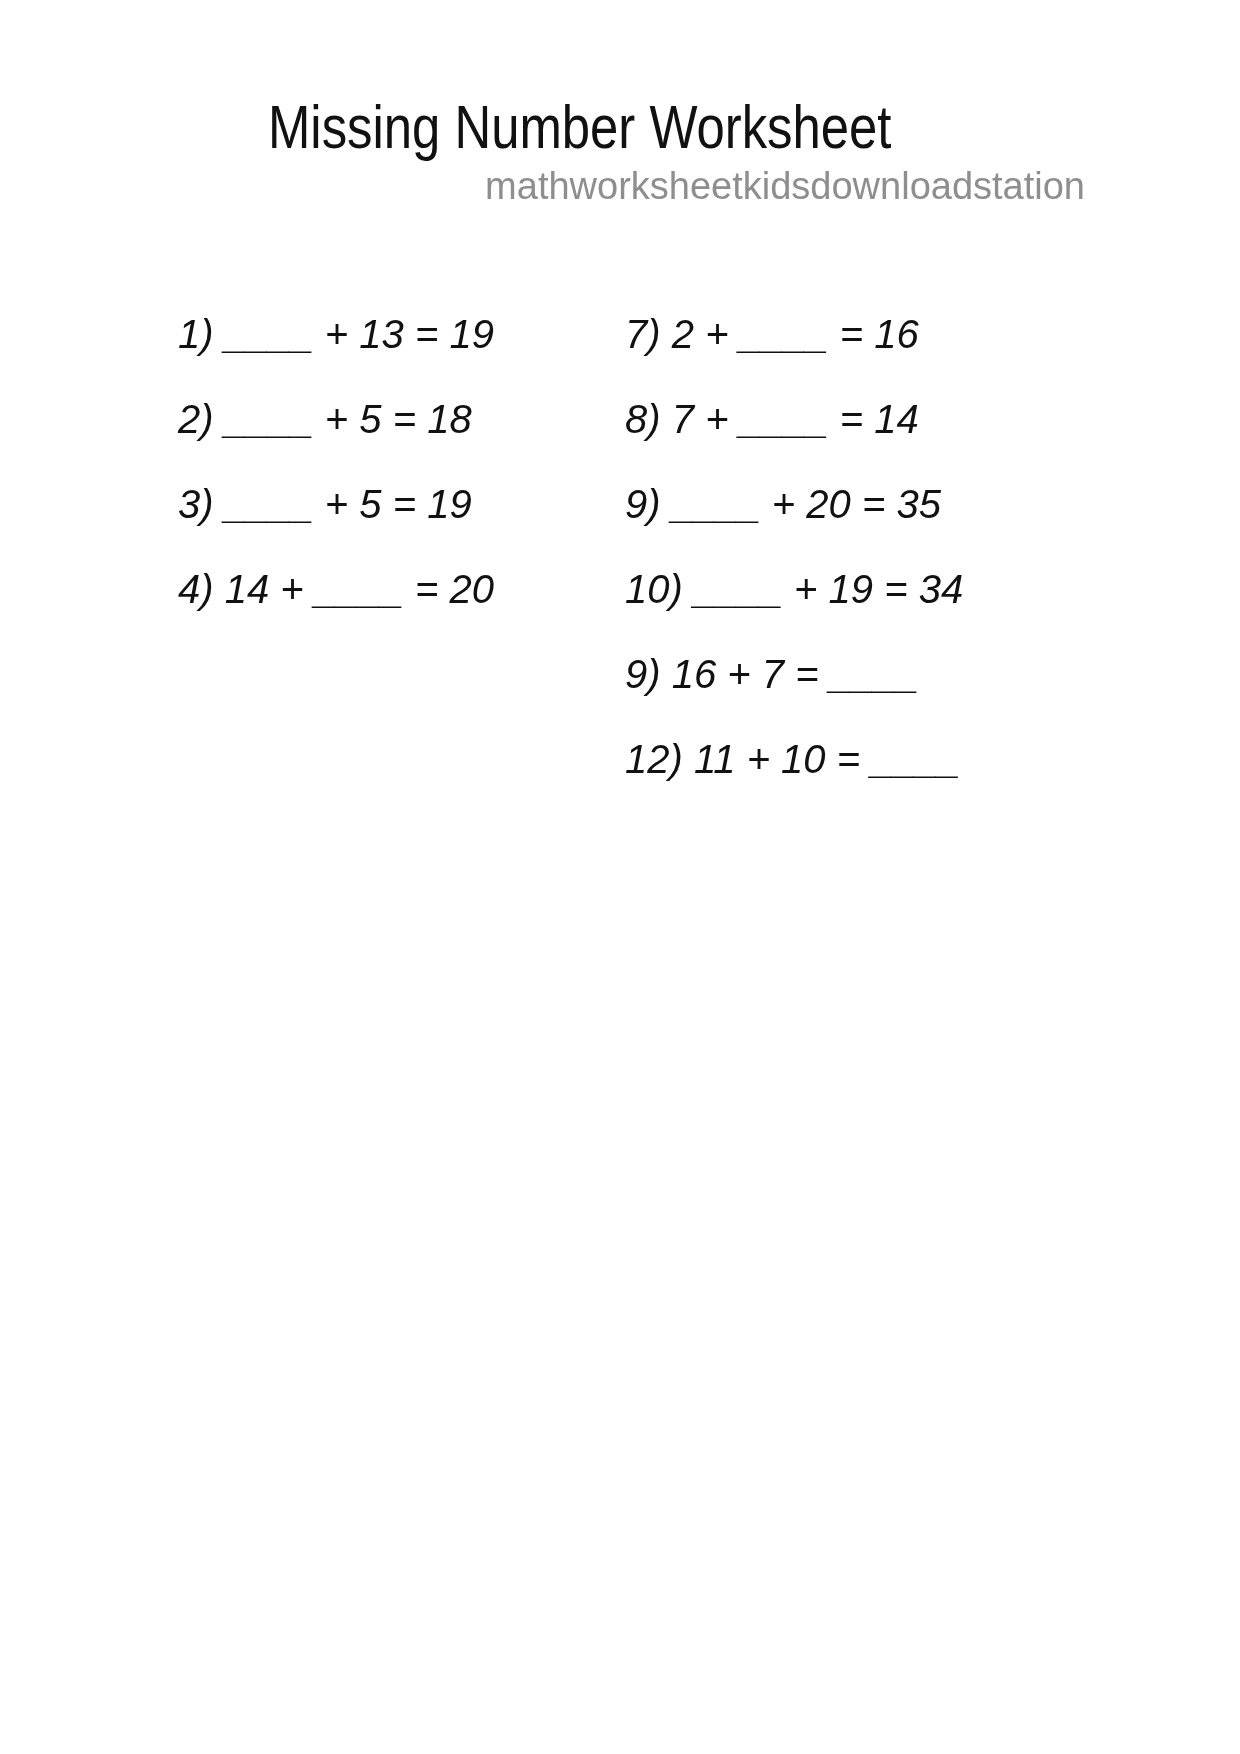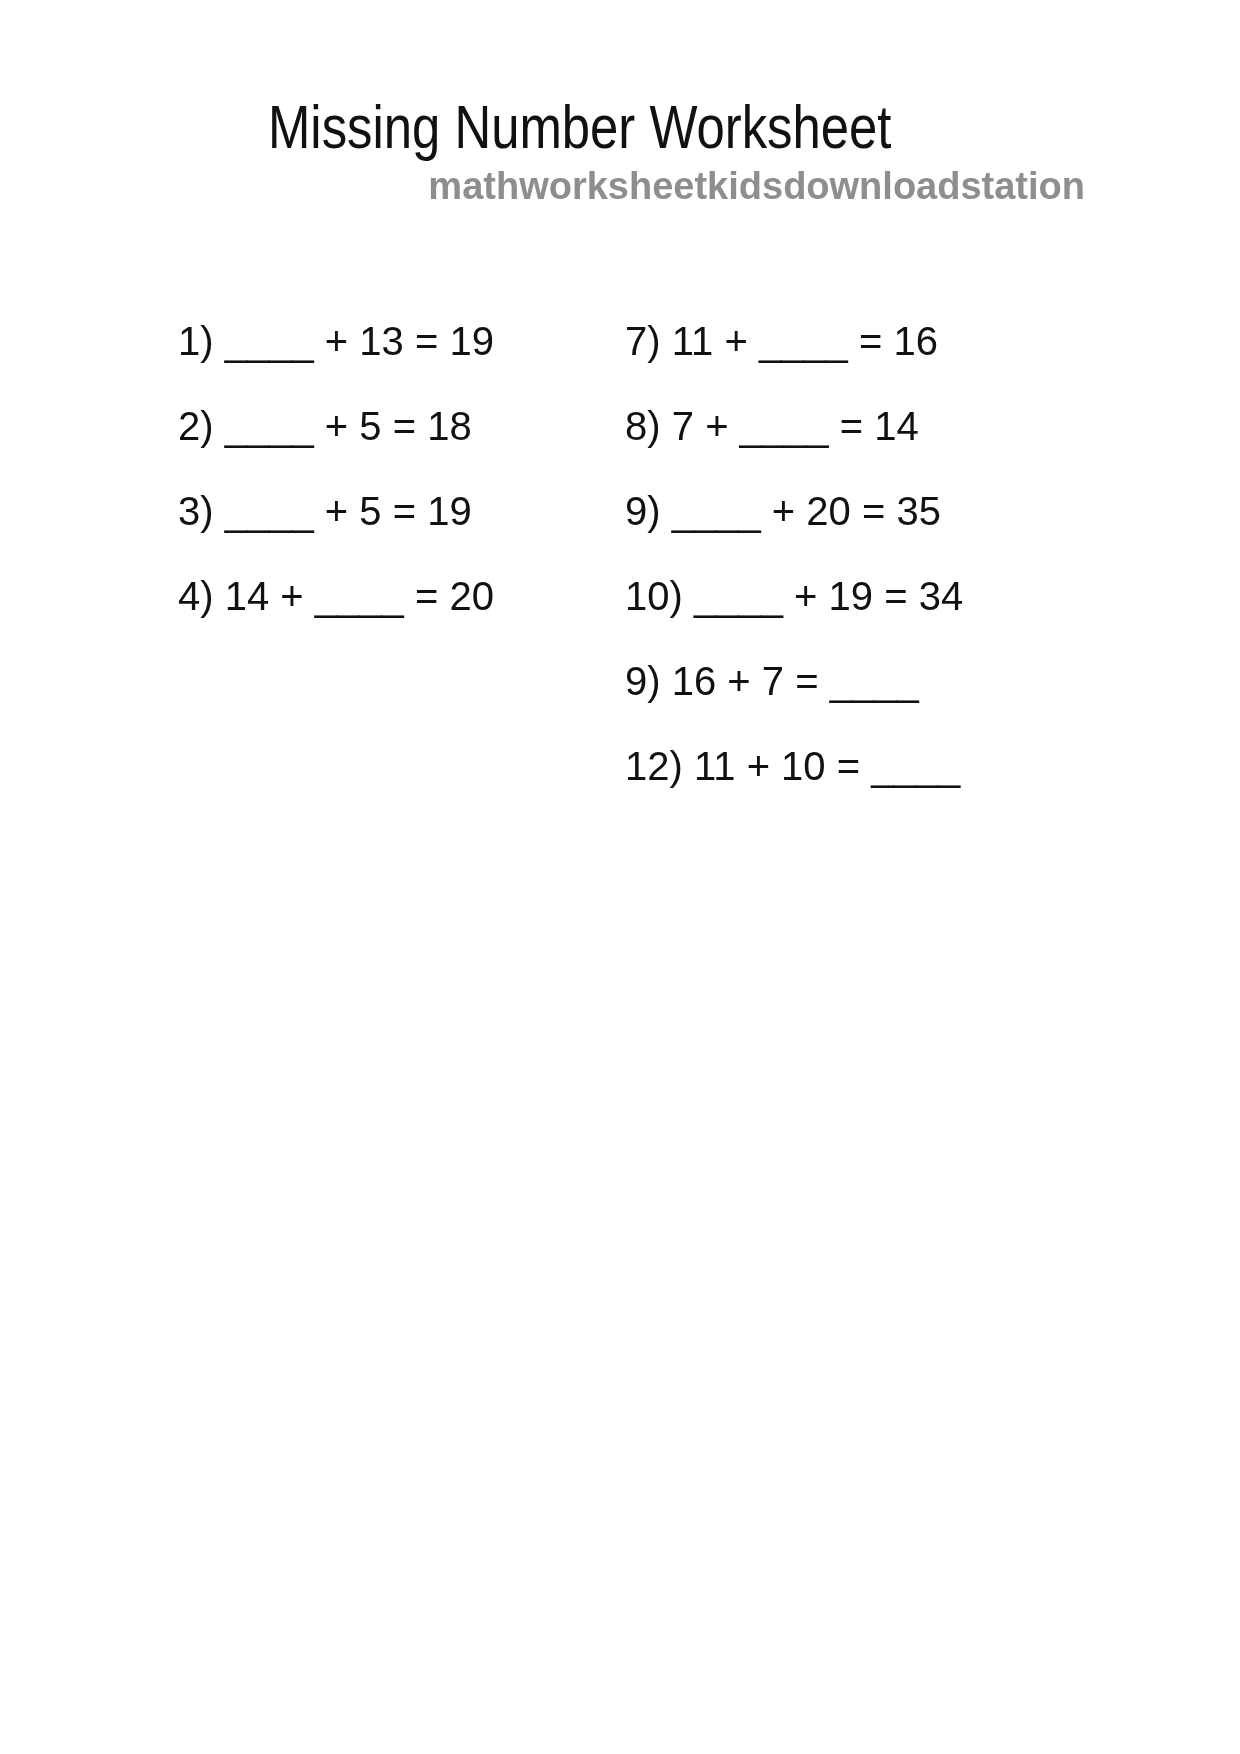--- a/index.html
+++ b/index.html
@@ -31,28 +31,28 @@
     letter-spacing: 0;
   }
   .watermark {
     position: absolute;
     top: 167px;
     right: 155px;
     font-size: 38px;
     line-height: 1;
     white-space: nowrap;
     color: var(--watermark, #8e8e8e);
-    font-weight: bold;
   }
   .problems {
     position: absolute;
     left: 178px;
-    top: 299px;
+    top: 292px;
     display: grid;
     grid-template-columns: 447px auto;
+    font-style: italic;
   }
   .col {
     display: block;
   }
   .problem {
     font-size: 40px;
     line-height: 85px;
     height: 85px;
     white-space: nowrap;
     color: var(--text, #111111);
@@ -68,21 +68,21 @@
   <h1 class="title">Missing Number Worksheet</h1>
   <div class="watermark">mathworksheetkidsdownloadstation</div>
   <div class="problems">
     <div class="col" id="col-left">
         <div class="problem"><span class="label">1)</span><span class="expression">____ + 13 = 19</span></div>
         <div class="problem"><span class="label">2)</span><span class="expression">____ + 5 = 18</span></div>
         <div class="problem"><span class="label">3)</span><span class="expression">____ + 5 = 19</span></div>
         <div class="problem"><span class="label">4)</span><span class="expression">14 + ____ = 20</span></div>
       </div>
     <div class="col" id="col-right">
-        <div class="problem"><span class="label">7)</span><span class="expression">11 + ____ = 16</span></div>
+        <div class="problem"><span class="label">7)</span><span class="expression">2 + ____ = 16</span></div>
         <div class="problem"><span class="label">8)</span><span class="expression">7 + ____ = 14</span></div>
         <div class="problem"><span class="label">9)</span><span class="expression">____ + 20 = 35</span></div>
         <div class="problem"><span class="label">10)</span><span class="expression">____ + 19 = 34</span></div>
         <div class="problem"><span class="label">9)</span><span class="expression">16 + 7 = ____</span></div>
         <div class="problem"><span class="label">12)</span><span class="expression">11 + 10 = ____</span></div>
       </div>
   </div>
 </div>
 
 </body></html>

